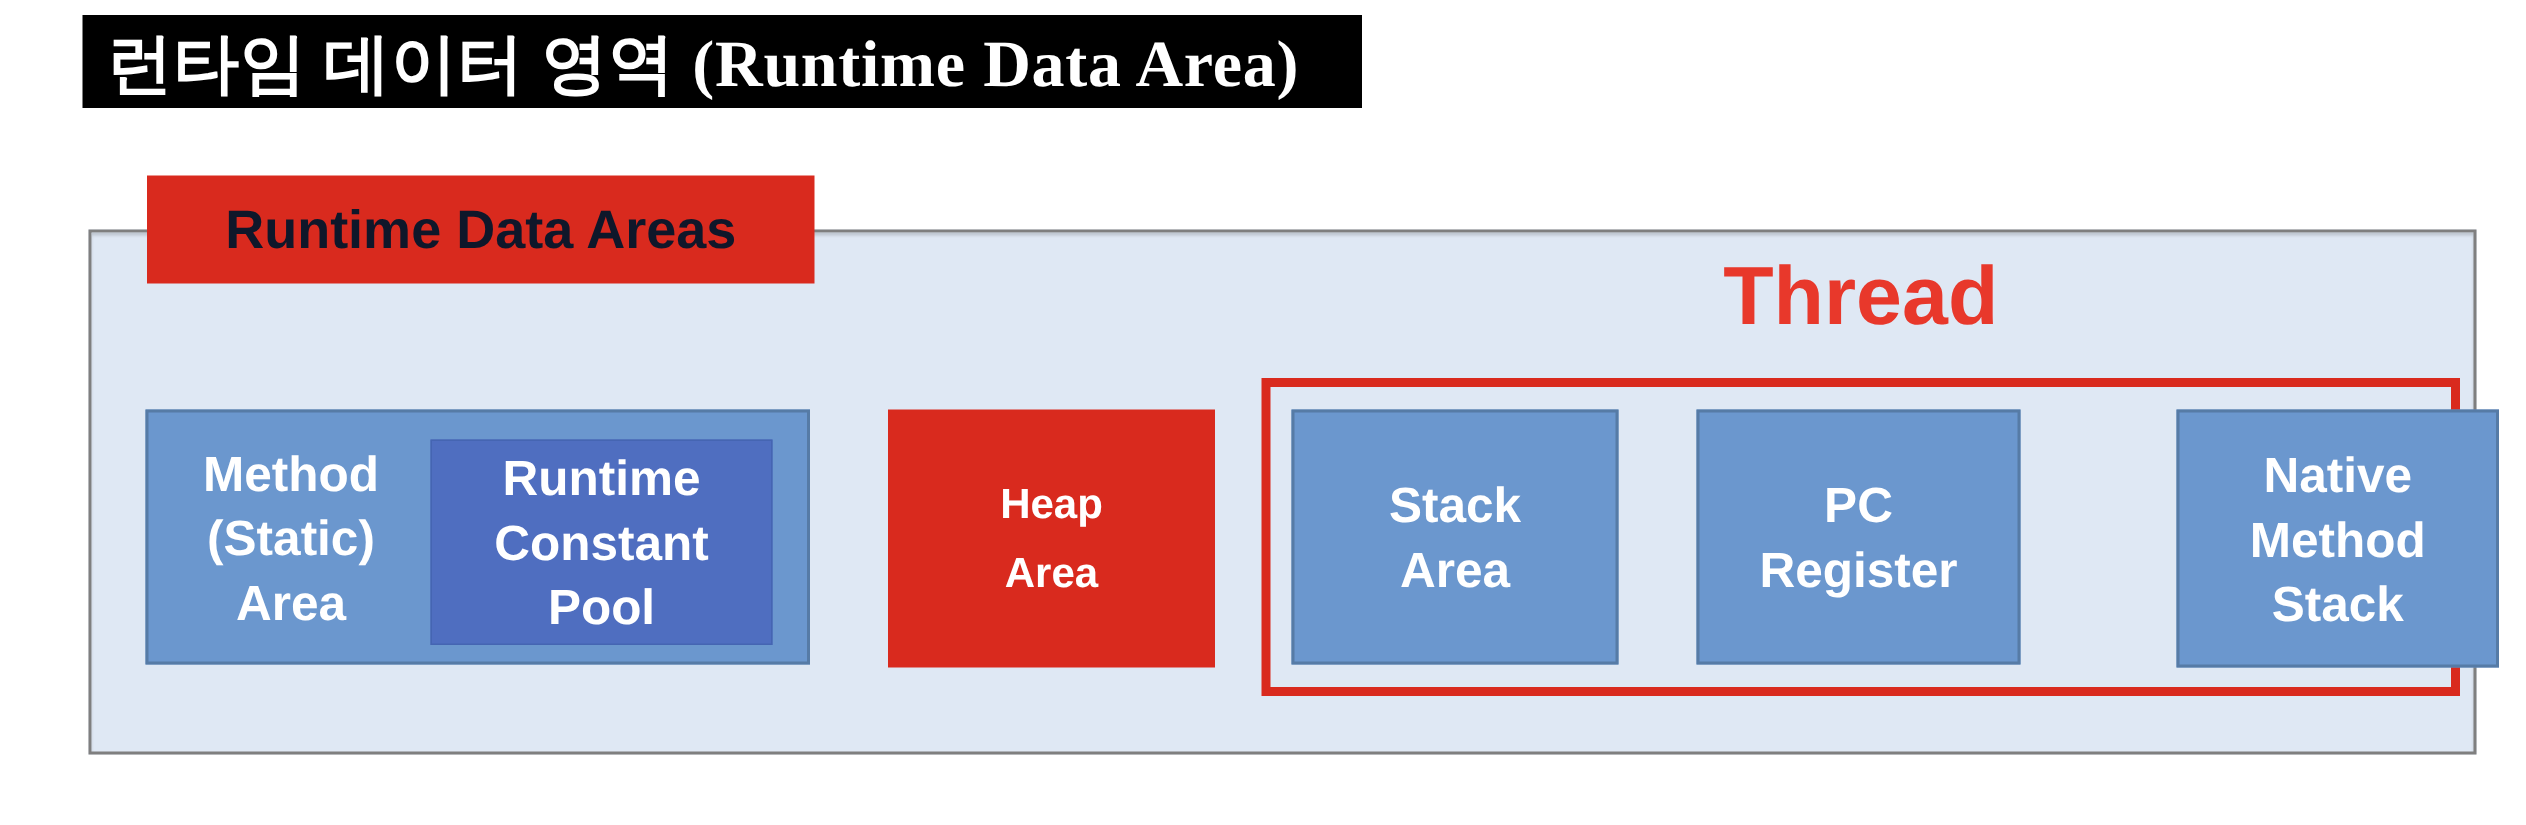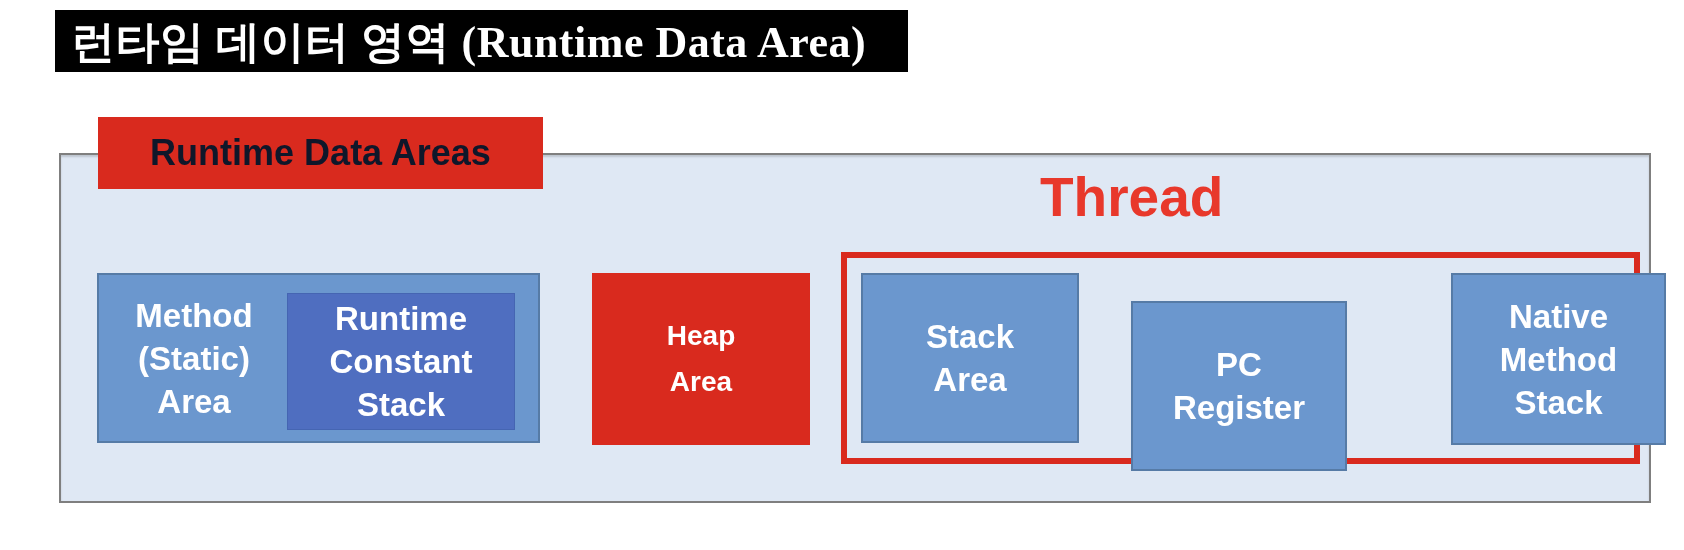--- a/index.html
+++ b/index.html
@@ -62,21 +62,21 @@
     align-items: center;
     justify-content: center;
     z-index: 3;
   }
 
   
   .thread-label {
     position: absolute;
     left: 1040px; top: 168px;
     width: 401px;
-    text-align: left;
+    text-align: center;
     color: var(--thread_text_red, #e8382b);
     font-weight: bold;
     font-size: 55px;
     line-height: 58px;
     z-index: 2;
   }
 
   
   .thread-group {
     position: absolute;
@@ -134,21 +134,21 @@
 
   .heap-box {
     left: 592px; top: 273px; width: 218px; height: 172px;
     background: var(--red, #d92a1e);
     border: none;
     font-size: 28px;
     line-height: 46px;
   }
 
   .stack-box  { left: 861px;  top: 273px; width: 218px; height: 170px; }
-  .pc-box     { left: 1131px; top: 273px; width: 216px; height: 170px; margin-top: 28px; }
+  .pc-box     { left: 1131px; top: 273px; width: 216px; height: 170px; }
   .native-box { left: 1451px; top: 273px; width: 215px; height: 172px; }
 </style>
 </head>
 <body>
 
 <div class="stage">
 
   <div class="title-bar">
     <span class="title-text">런타임 데이터 영역 (Runtime Data Area)</span>
   </div>
@@ -160,21 +160,21 @@
   <div class="thread-label">Thread</div>
 
   <div class="thread-group"></div>
 
   <div class="bbox method-box">
     <span class="method-text">Method
 (Static)
 Area</span>
     <span class="rcp-box">Runtime
 Constant
-Stack</span>
+Pool</span>
   </div>
 
   <div class="bbox heap-box">Heap
 Area</div>
 
   <div class="bbox stack-box">Stack
 Area</div>
 
   <div class="bbox pc-box">PC
 Register</div>

